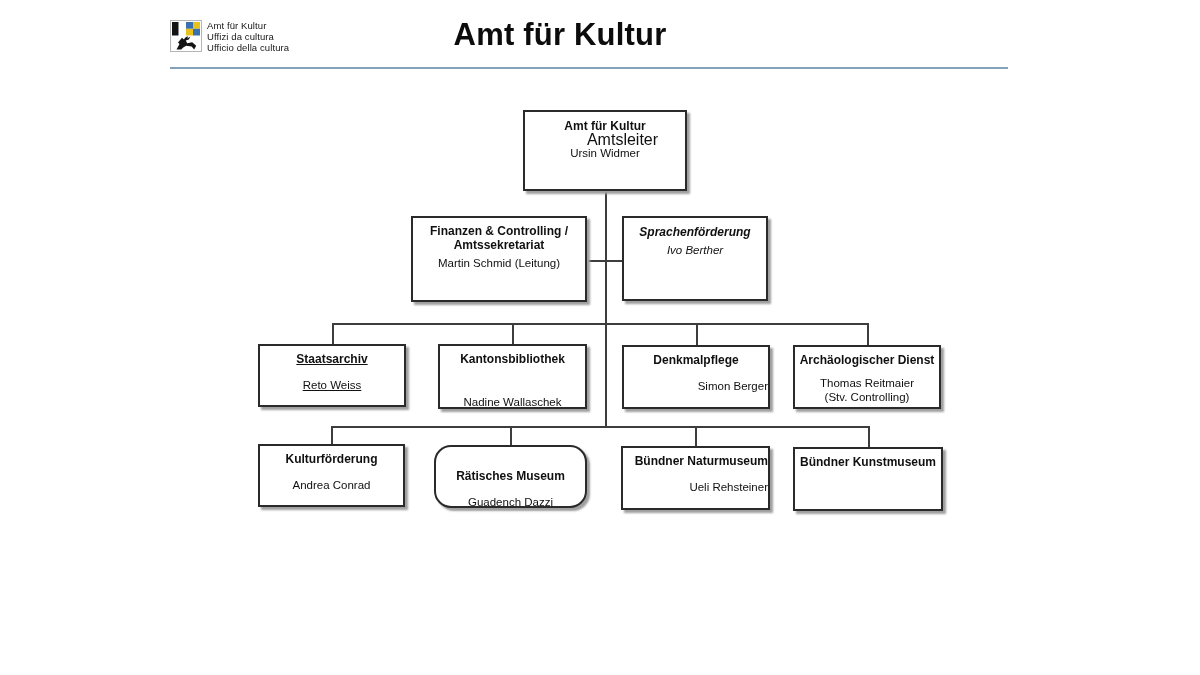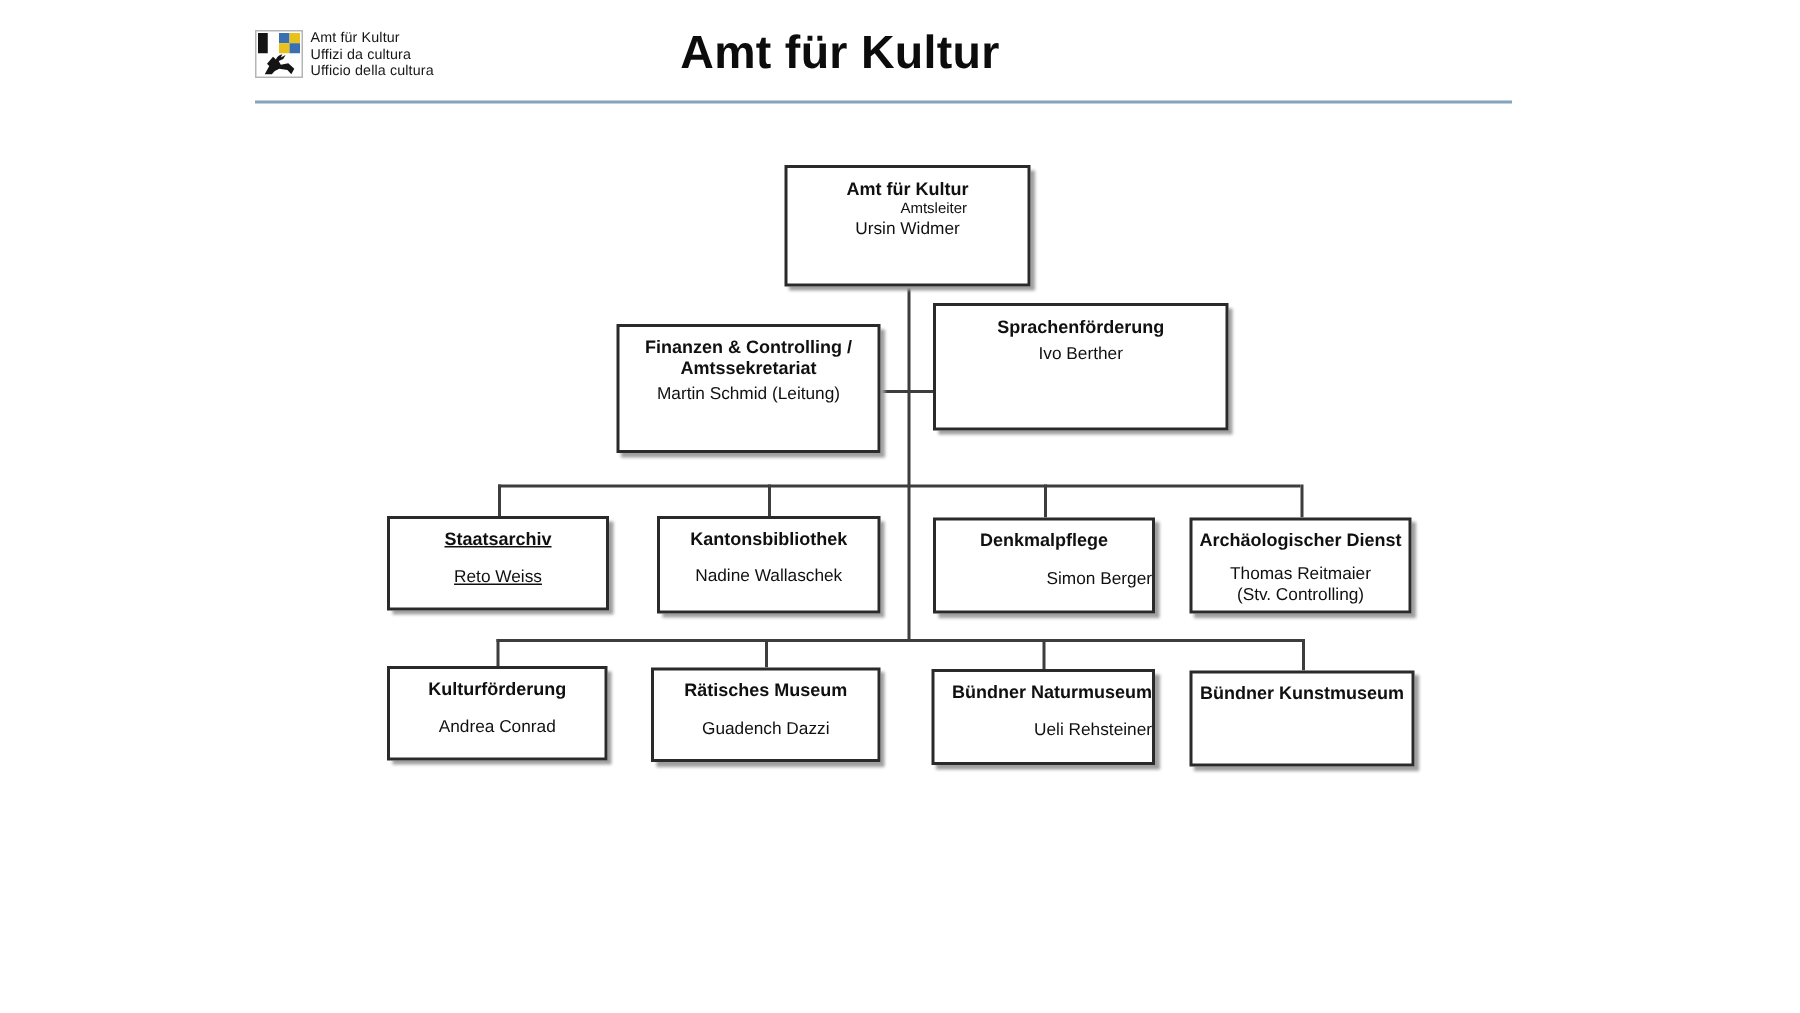--- a/index.html
+++ b/index.html
@@ -72,21 +72,21 @@
     text-align: center;
     padding-top: 6px;
   }
   .node-title {
     font-weight: bold;
     font-size: 12px;
     line-height: 14px;
     color: #101010;
   }
   .node-subtitle {
-    font-size: 10px;
+    font-size: 16px;
     line-height: 14px;
     color: #101010;
     margin-left: 35px;
   }
   .node-names {
     font-size: 11.5px;
     line-height: 13.5px;
     color: #101010;
   }
 </style>
@@ -139,41 +139,41 @@
     </div>
     <div class="node" style="left: 411px; top: 216px; width: 176px; height: 86px; padding-top: 6px;">
       <div class="node-title">
         <div>Finanzen &amp; Controlling /</div>
         <div>Amtssekretariat</div>
       </div>
       <div class="node-names" style="margin-top: 5px; text-align: center;">
         <div>Martin Schmid (Leitung)</div>
       </div>
     </div>
-    <div class="node" style="left: 622px; top: 202px; width: 197px; height: 85px; padding-top: 7px;">
+    <div class="node" style="left: 622px; top: 216px; width: 146px; height: 85px; padding-top: 7px; font-style: italic;">
       <div class="node-title">
         <div>Sprachenförderung</div>
       </div>
       <div class="node-names" style="margin-top: 5px;">
         <div>Ivo Berther</div>
       </div>
     </div>
     <div class="node" style="left: 258px; top: 344px; width: 148px; height: 63px; padding-top: 6px; text-decoration: underline;">
       <div class="node-title">
         <div>Staatsarchiv</div>
       </div>
       <div class="node-names" style="margin-top: 13px;">
         <div>Reto Weiss</div>
       </div>
     </div>
     <div class="node" style="left: 438px; top: 344px; width: 149px; height: 65px; padding-top: 6px;">
       <div class="node-title">
         <div>Kantonsbibliothek</div>
       </div>
-      <div class="node-names" style="margin-top: 12px;">
+      <div class="node-names" style="margin-top: 30px;">
         <div>Nadine Wallaschek</div>
       </div>
     </div>
     <div class="node" style="left: 622px; top: 345px; width: 148px; height: 64px; padding-top: 6px;">
       <div class="node-title">
         <div>Denkmalpflege</div>
       </div>
       <div class="node-names" style="margin-top: 13px; text-align: right;">
         <div>Simon Berger</div>
       </div>
@@ -188,21 +188,21 @@
       </div>
     </div>
     <div class="node" style="left: 258px; top: 444px; width: 147px; height: 63px; padding-top: 6px;">
       <div class="node-title">
         <div>Kulturförderung</div>
       </div>
       <div class="node-names" style="margin-top: 13px;">
         <div>Andrea Conrad</div>
       </div>
     </div>
-    <div class="node" style="left: 434px; top: 445px; width: 153px; height: 63px; padding-top: 6px;">
+    <div class="node" style="left: 434px; top: 445px; width: 153px; height: 63px; padding-top: 22px; border-radius: 17px;">
       <div class="node-title">
         <div>Rätisches Museum</div>
       </div>
       <div class="node-names" style="margin-top: 13px;">
         <div>Guadench Dazzi</div>
       </div>
     </div>
     <div class="node" style="left: 621px; top: 446px; width: 149px; height: 64px; padding-top: 6px; text-align: right;">
       <div class="node-title">
         <div>Bündner Naturmuseum</div>

